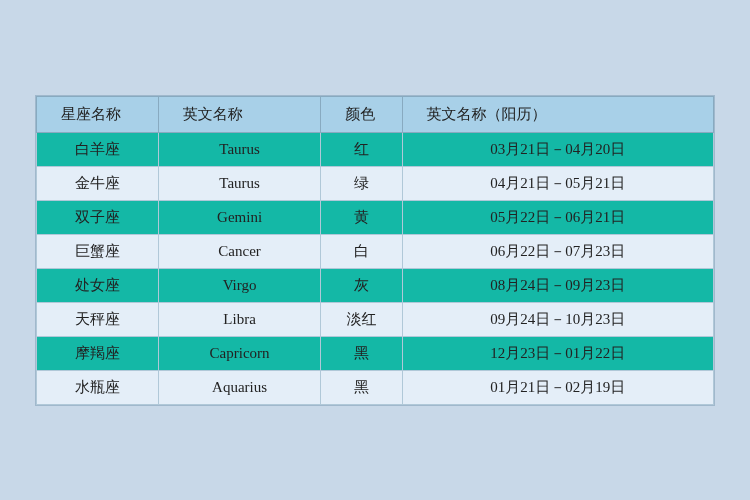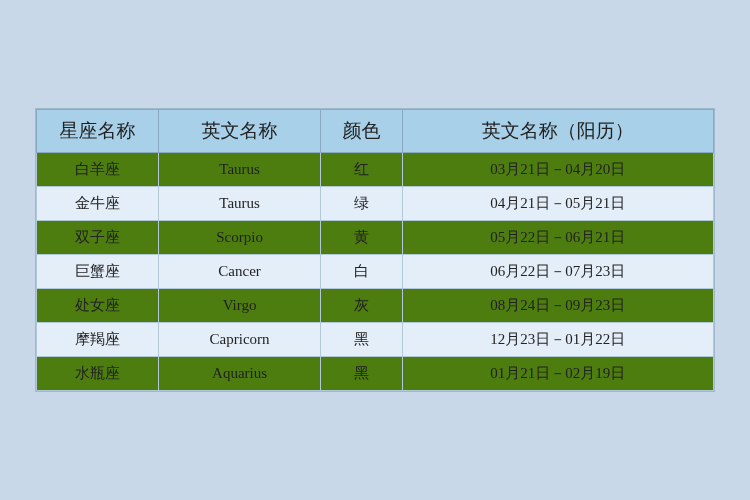--- a/index.html
+++ b/index.html
@@ -28,29 +28,29 @@
       width: 100%;
       border-collapse: collapse;
     }
 
     thead tr {
       background-color: #a8d0e8;
     }
 
     thead th {
       border: 1px solid #88aac0;
-      padding: 8px 8px;
-      text-align: center;
-      font-size: 19px;
+      padding: 8px 24px;
+      text-align: left;
+      font-size: 15px;
       font-weight: normal;
       color: #222;
     }
 
     tbody tr {
-      background-color: #4d7c0f;
+      background-color: #14b8a6;
     }
 
     tbody tr:nth-child(even) {
       background-color: #e4eef8;
     }
 
     tbody td {
       border: 1px solid #b0c8d8;
       padding: 7px 12px;
       text-align: center;
@@ -84,35 +84,41 @@
           <td>03月21日－04月20日</td>
         </tr>
         <tr>
           <td>金牛座</td>
           <td>Taurus</td>
           <td>绿</td>
           <td>04月21日－05月21日</td>
         </tr>
         <tr>
           <td>双子座</td>
-          <td>Scorpio</td>
+          <td>Gemini</td>
           <td>黄</td>
           <td>05月22日－06月21日</td>
         </tr>
         <tr>
           <td>巨蟹座</td>
           <td>Cancer</td>
           <td>白</td>
           <td>06月22日－07月23日</td>
         </tr>
         <tr>
           <td>处女座</td>
           <td>Virgo</td>
           <td>灰</td>
           <td>08月24日－09月23日</td>
+        </tr>
+        <tr>
+          <td>天秤座</td>
+          <td>Libra</td>
+          <td>淡红</td>
+          <td>09月24日－10月23日</td>
         </tr>
         <tr>
           <td>摩羯座</td>
           <td>Capricorn</td>
           <td>黑</td>
           <td>12月23日－01月22日</td>
         </tr>
         <tr>
           <td>水瓶座</td>
           <td>Aquarius</td>

